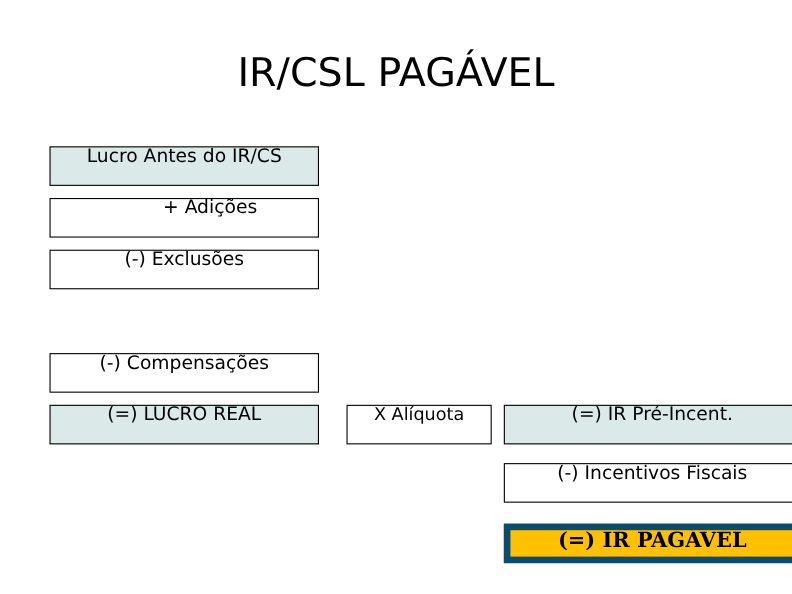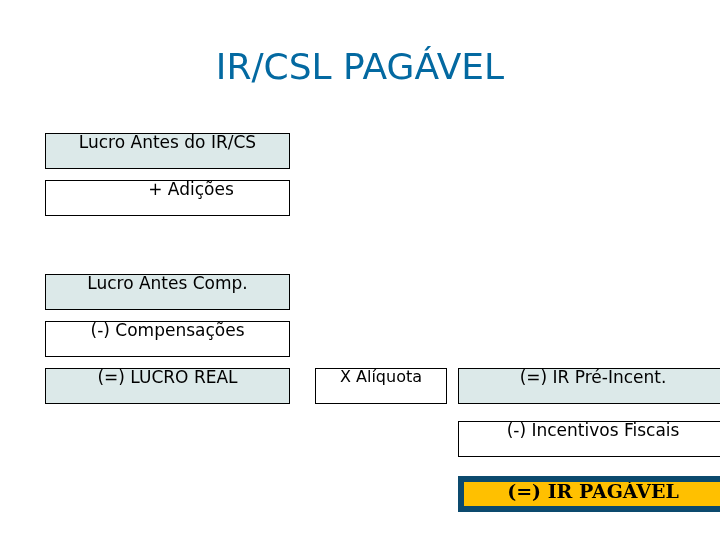--- a/index.html
+++ b/index.html
@@ -26,21 +26,21 @@
     position: absolute;
     left: 0;
     top: 46px;
     width: 720px;
     text-align: center;
     font-family: "DejaVu Sans", "Liberation Sans", sans-serif;
     font-size: 36px;
     font-weight: 400;
     line-height: 42px;
     letter-spacing: 0px;
-    color: #0369a1;
+    color: #000000;
     white-space: nowrap;
   }
 
   
   .flow-box {
     position: absolute;
     box-sizing: border-box;
     border: 1px solid #000000;
     background: #ffffff;
     font-family: "DejaVu Sans", "Liberation Sans", sans-serif;
@@ -92,24 +92,24 @@
   <div class="slide-title">IR/CSL PAGÁVEL</div>
 
   <div class="flow-box col-left r1 tinted">
     <span>Lucro Antes do IR/CS</span>
   </div>
 
   <div class="flow-box col-left r2">
     <span>+ Adições</span>
   </div>
 
+  <div class="flow-box col-left r3">
+    <span>(-) Exclusões</span>
+  </div>
 
-  <div class="flow-box col-left r4 tinted">
-    <span>Lucro Antes Comp.</span>
-  </div>
 
   <div class="flow-box col-left r5">
     <span>(-) Compensações</span>
   </div>
 
   <div class="flow-box col-mid">
     <span>X Alíquota</span>
   </div>
 
   <div class="flow-box col-left r6 tinted">

